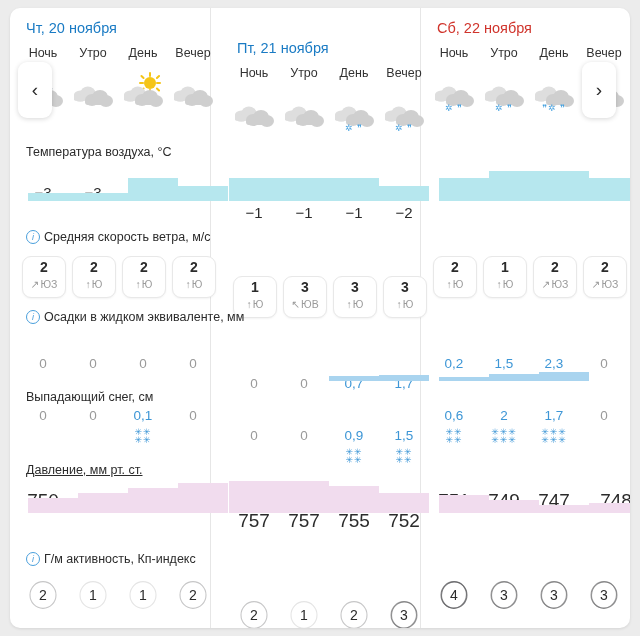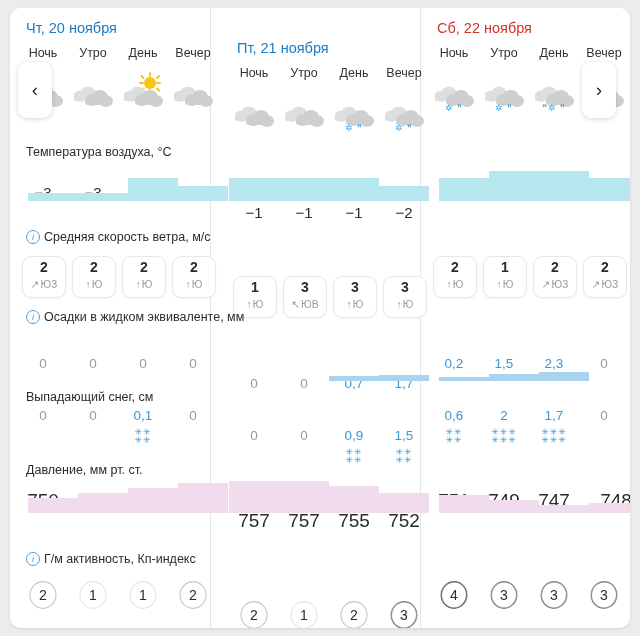--- a/index.html
+++ b/index.html
@@ -691,21 +691,21 @@
         <div class="precip-bar" style="left: 369px; width: 50px; height: 6px; top: 367px;"></div>
         <div class="precip-bar" style="left: 429px; width: 50px; height: 4px; top: 369px;"></div>
         <div class="precip-bar" style="left: 479px; width: 50px; height: 7px; top: 366px;"></div>
         <div class="precip-bar" style="left: 529px; width: 50px; height: 9px; top: 364px;"></div>
       </div>
     <div id="labels-host">
         <div class="sec-label" style="top: 137px;"><span>Температура воздуха, °C</span></div>
         <div class="sec-label" style="top: 222px;"><span class="info-i">i</span><span>Средняя скорость ветра, м/с</span></div>
         <div class="sec-label" style="top: 302px;"><span class="info-i">i</span><span>Осадки в жидком эквиваленте, мм</span></div>
         <div class="sec-label" style="top: 382px;"><span>Выпадающий снег, см</span></div>
-        <div class="sec-label" style="top: 455px;"><span>Давление, мм рт. ст.</span></div>
+        <div class="sec-label" style="top: 455px; text-decoration: underline;"><span>Давление, мм рт. ст.</span></div>
         <div class="sec-label" style="top: 544px;"><span class="info-i">i</span><span>Г/м активность, Кп-индекс</span></div>
       </div>
   </div>
 
   <div class="nav-btn prev">
     <div class="nav-chev">‹</div>
   </div>
   <div class="nav-btn next">
     <div class="nav-chev">›</div>
   </div>

